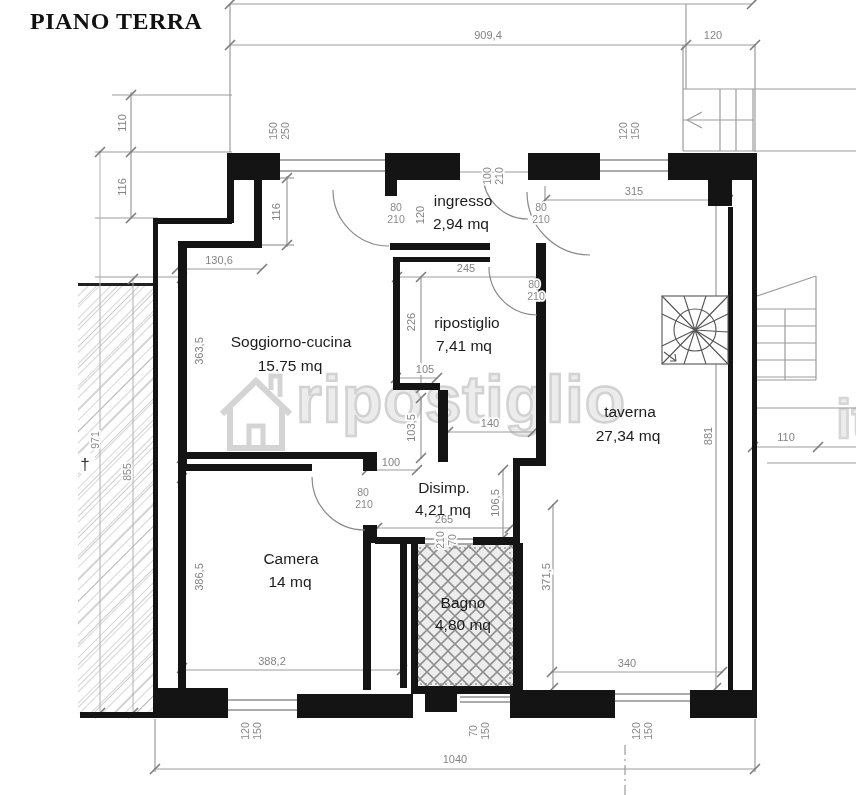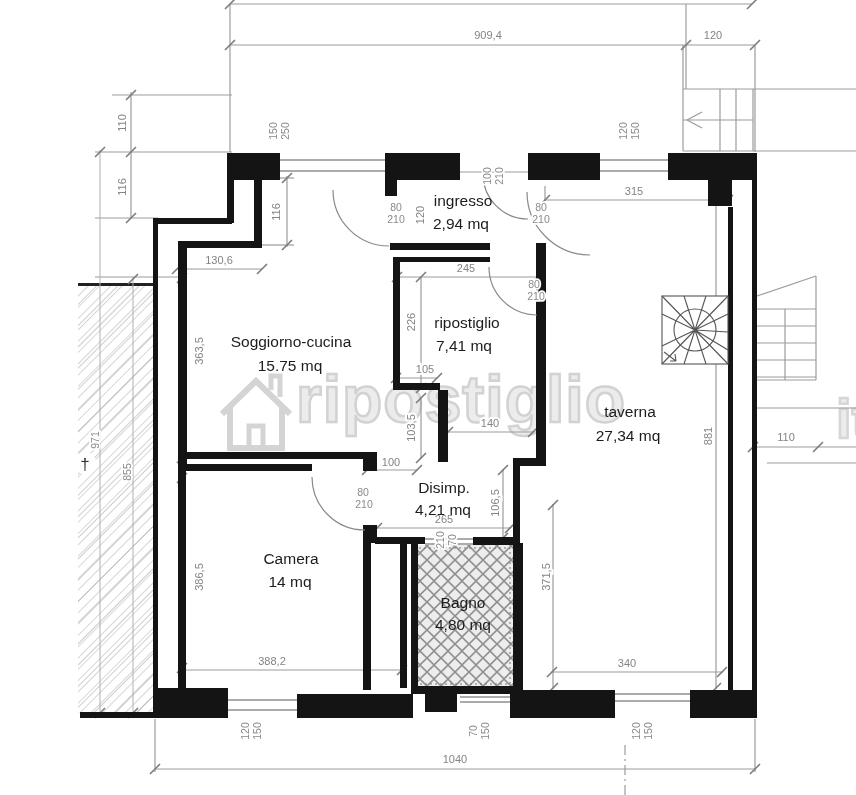--- a/index.html
+++ b/index.html
@@ -308,13 +308,14 @@
       <text class="roomname" x="628" y="441" text-anchor="middle">27,34 mq</text>
       <text class="roomname" x="444" y="493" text-anchor="middle">Disimp.</text>
       <text class="roomname" x="443" y="515" text-anchor="middle">4,21 mq</text>
       <text class="roomname" x="291" y="564" text-anchor="middle">Camera</text>
       <text class="roomname" x="290" y="587" text-anchor="middle">14 mq</text>
       <text class="roomname" x="463" y="608" text-anchor="middle">Bagno</text>
       <text class="roomname" x="463" y="630" text-anchor="middle">4,80 mq</text>
     </g>
   </svg>
 
+  <div class="plan-title">PIANO TERRA</div>
 </div>
 
 </body></html>

